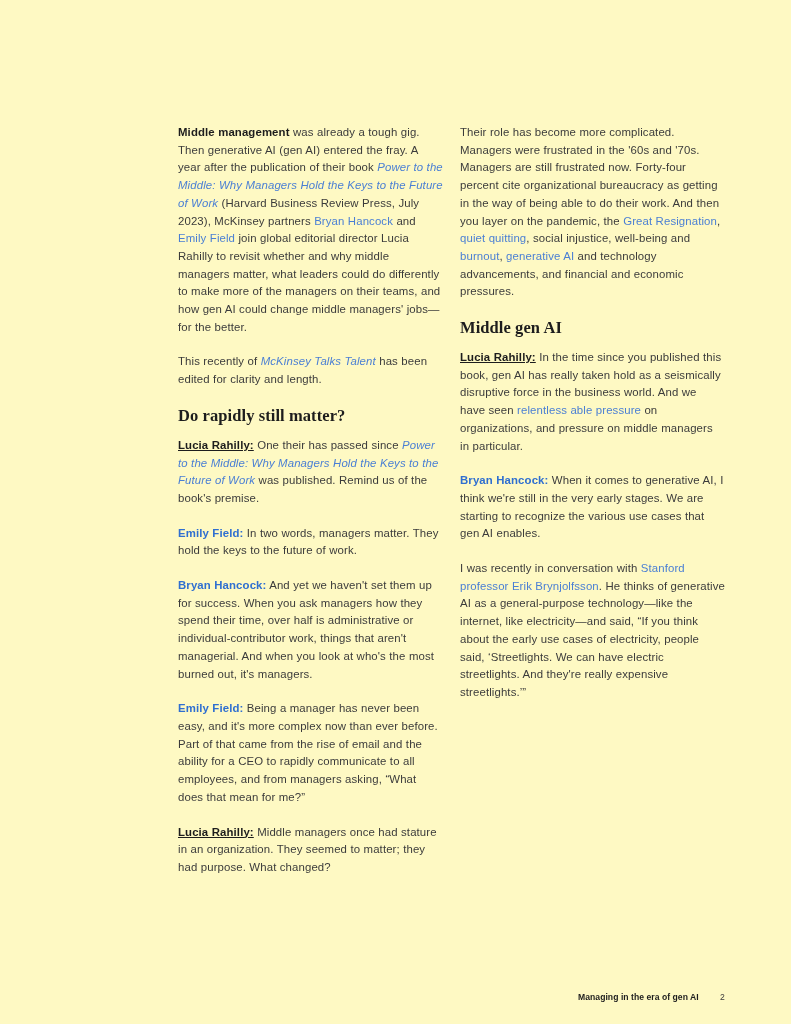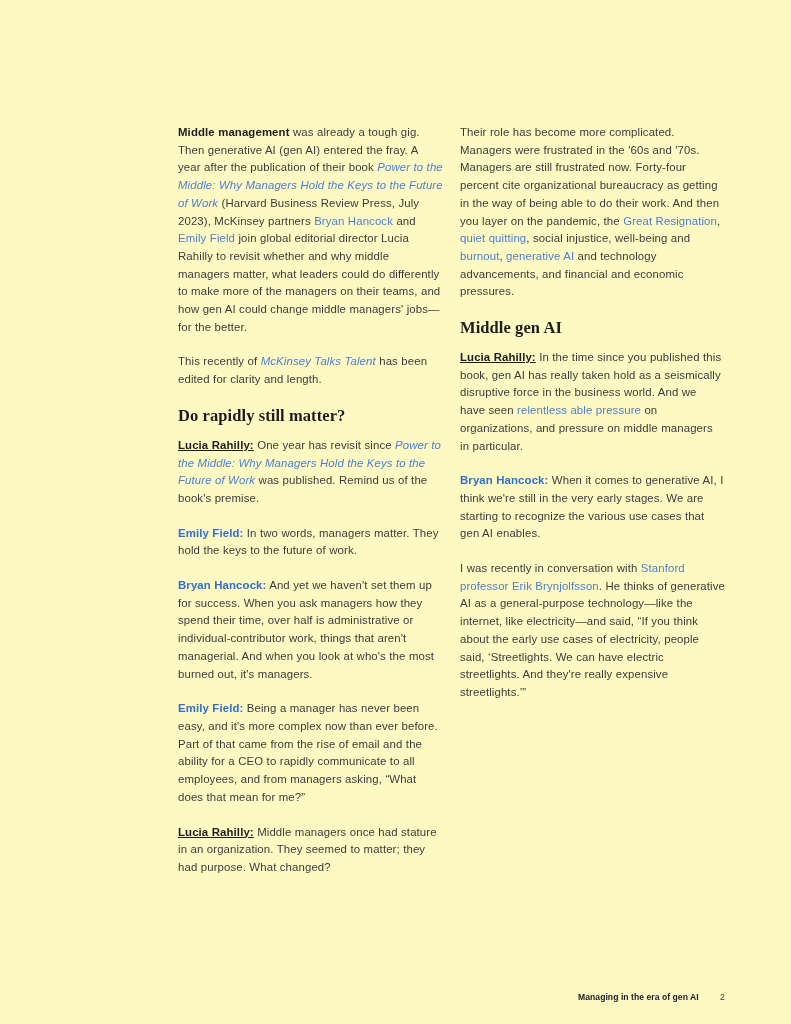--- a/index.html
+++ b/index.html
@@ -125,21 +125,21 @@
   <div class="columns">
 
     <div class="col">
 
       <p class="para"><span class="lead-bold">Middle management</span><span> was already a tough gig. Then generative AI (gen AI) entered the fray. A year after the publication of their book </span><span class="link-italic">Power to the Middle: Why Managers Hold the Keys to the Future of Work</span><span> (Harvard Business Review Press, July 2023), McKinsey partners </span><span class="link">Bryan Hancock</span><span> and </span><span class="link">Emily Field</span><span> join global editorial director Lucia Rahilly to revisit whether and why middle managers matter, what leaders could do differently to make more of the managers on their teams, and how gen AI could change middle managers' jobs—for the better.</span></p>
 
       <p class="para"><span>This recently of </span><span class="link-italic">McKinsey Talks Talent</span><span> has been edited for clarity and length.</span></p>
 
       <h2 class="section-heading">Do rapidly still matter?</h2>
 
-      <p class="para"><span class="speaker">Lucia Rahilly:</span><span> One year has revisit since </span><span class="link-italic">Power to the Middle: Why Managers Hold the Keys to the Future of Work</span><span> was published. Remind us of the book's premise.</span></p>
+      <p class="para"><span class="speaker">Lucia Rahilly:</span><span> One their has passed since </span><span class="link-italic">Power to the Middle: Why Managers Hold the Keys to the Future of Work</span><span> was published. Remind us of the book's premise.</span></p>
 
       <p class="para"><span class="speaker-blue">Emily Field:</span><span> In two words, managers matter. They hold the keys to the future of work.</span></p>
 
       <p class="para"><span class="speaker-blue">Bryan Hancock:</span><span> And yet we haven't set them up for success. When you ask managers how they spend their time, over half is administrative or individual-contributor work, things that aren't managerial. And when you look at who's the most burned out, it's managers.</span></p>
 
       <p class="para"><span class="speaker-blue">Emily Field:</span><span> Being a manager has never been easy, and it's more complex now than ever before. Part of that came from the rise of email and the ability for a CEO to rapidly communicate to all employees, and from managers asking, “What does that mean for me?”</span></p>
 
       <p class="para"><span class="speaker">Lucia Rahilly:</span><span> Middle managers once had stature in an organization. They seemed to matter; they had purpose. What changed?</span></p>
 
     </div>

